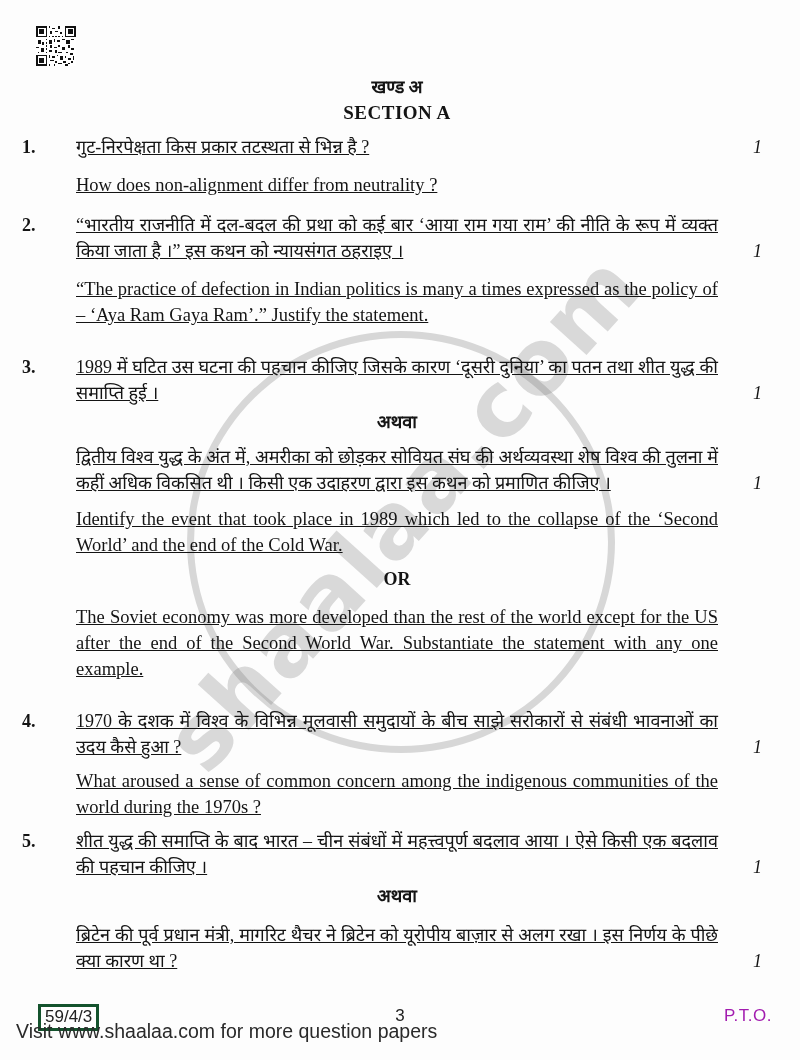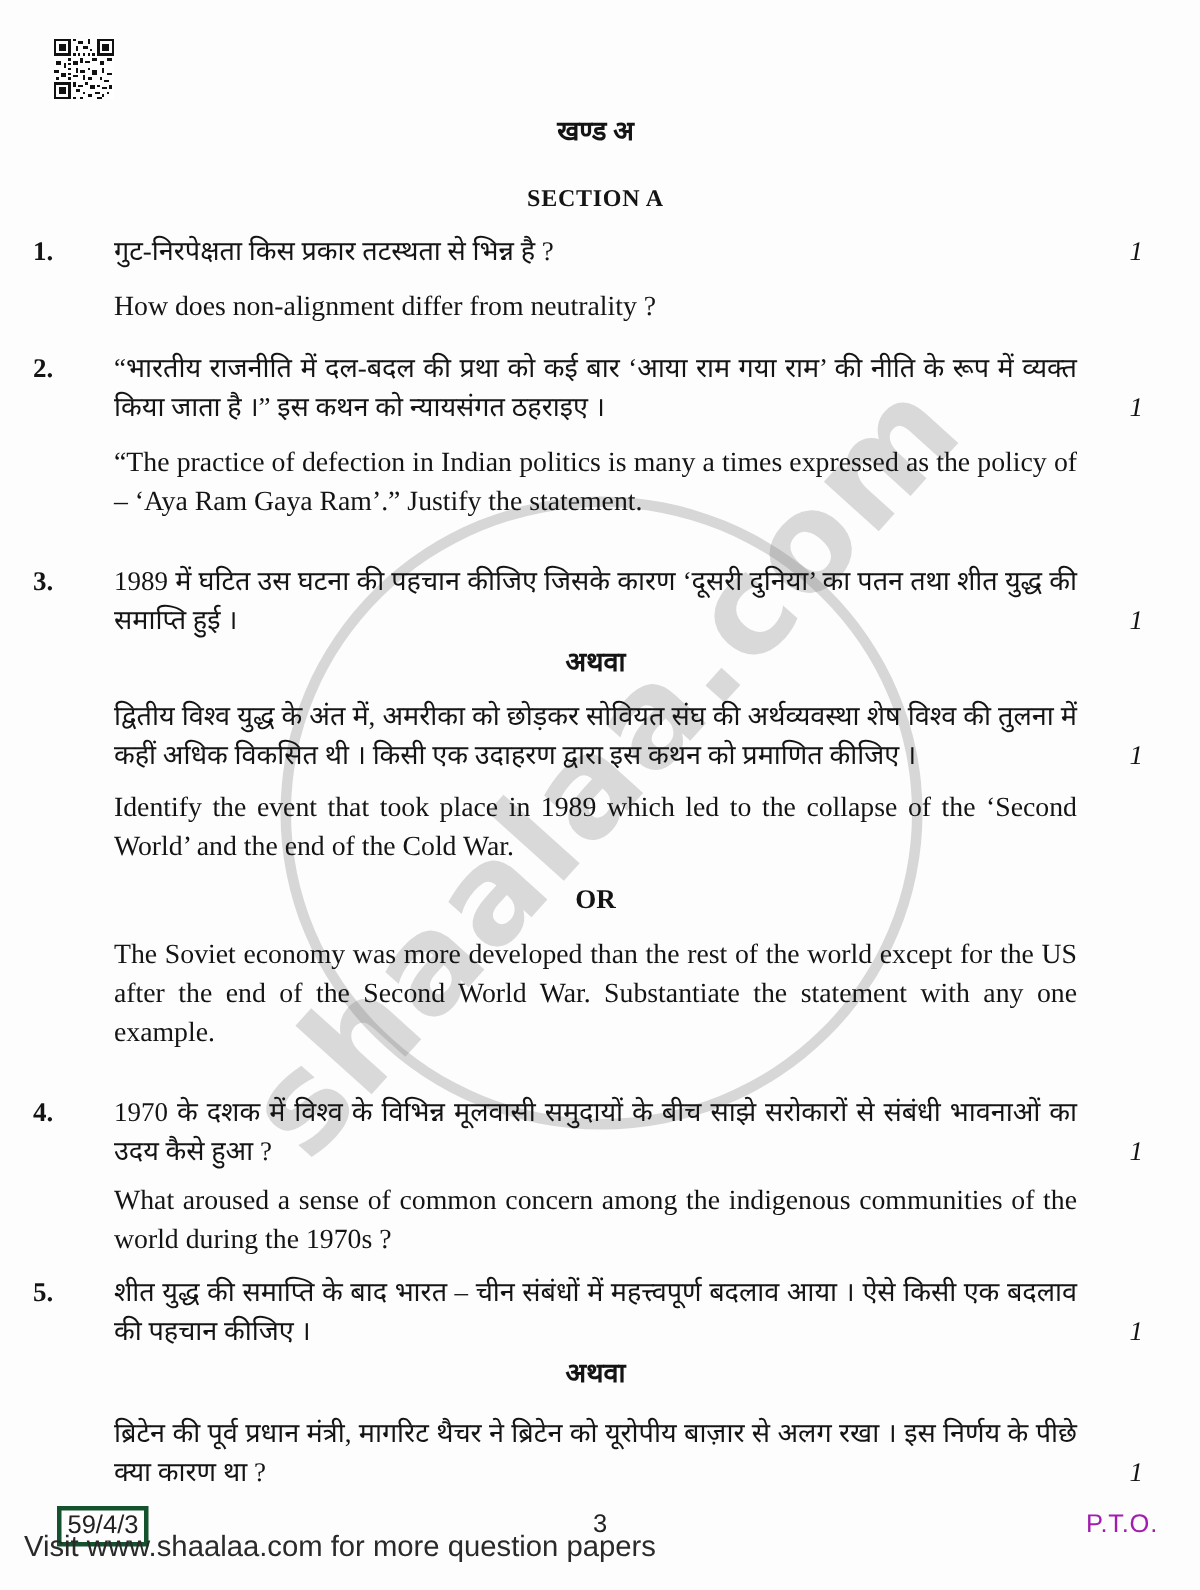--- a/index.html
+++ b/index.html
@@ -33,32 +33,33 @@
   }
   
   .qr{position:absolute;left:36px;top:26px;width:40px;height:40px;z-index:2;}
   
   .page-content{
     position:relative;z-index:1;
     padding:74px 82px 0 76px;
   }
   .hdr{ text-align:center;font-weight:bold;margin:0;line-height:26px; }
   .hdr-hi{ font-size:18px; }
-  .hdr-en{ font-size:16px;margin-top:20px;letter-spacing:0.5px; }
+  .hdr-en{ font-size:19px;margin-top:0;letter-spacing:0.5px; }
   .q{ position:relative;margin:0; }
   .qnum{
     position:absolute;left:-54px;top:0;
     font-weight:bold;font-size:18px;line-height:26px;
   }
   .hi,.en{
     margin:0;
     text-align:justify;
     font-size:18px;
     line-height:26px;
     position:relative;
+    text-decoration:underline;
   }
   .en{ font-size:18.5px; }
   .mark{
     position:absolute;right:-44px;bottom:0;
     font-style:italic;font-size:18px;line-height:26px;
   }
   .or-line{
     margin:0;text-align:center;font-weight:bold;
     font-size:18px;line-height:26px;
   }

